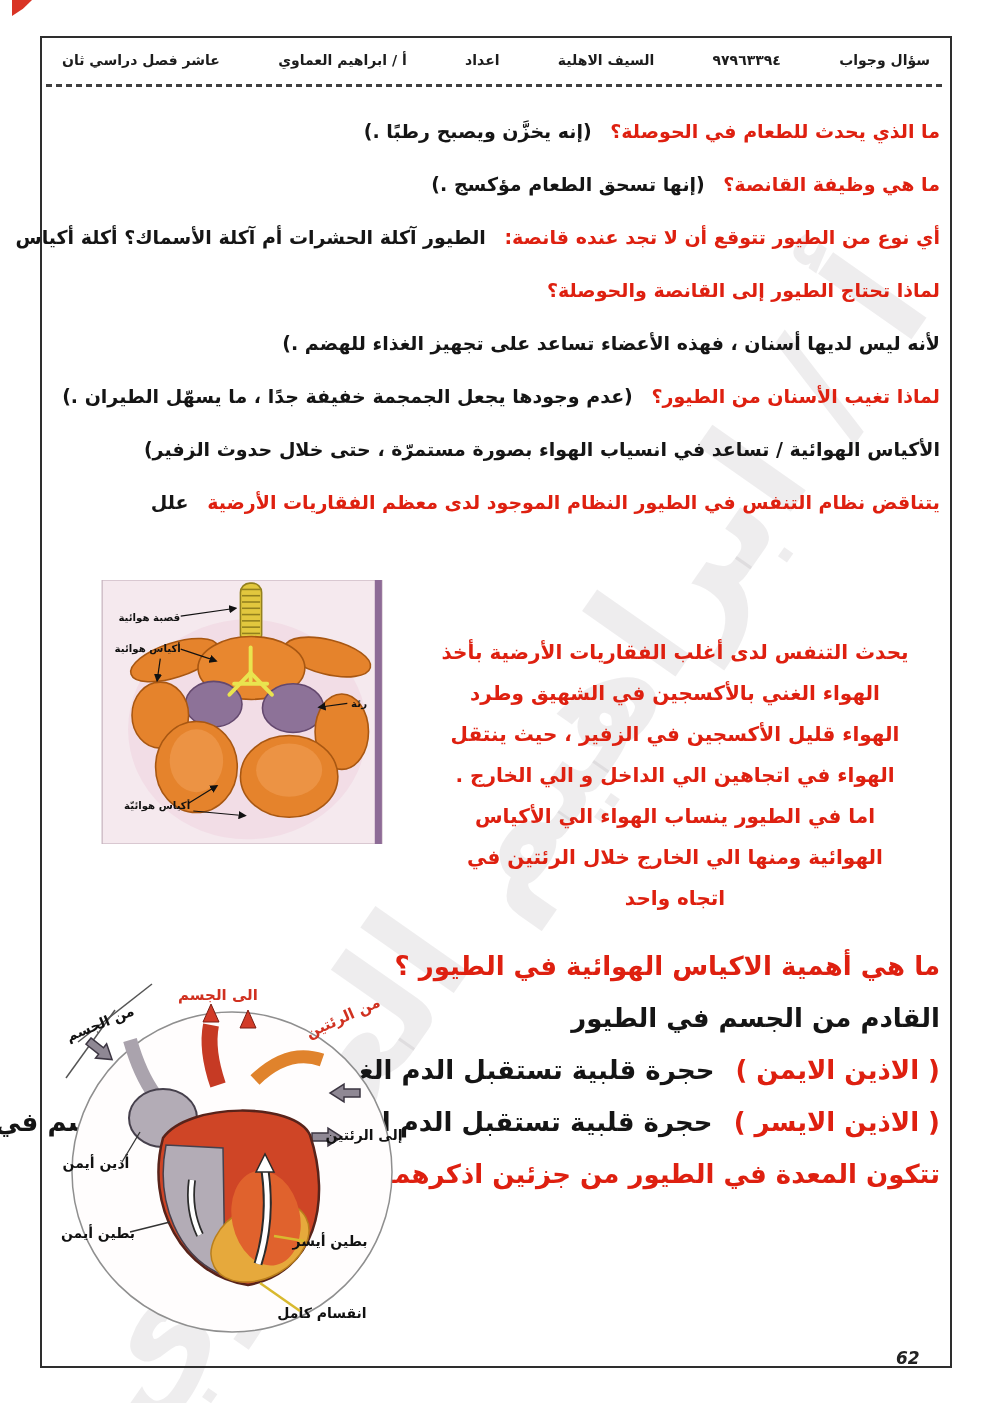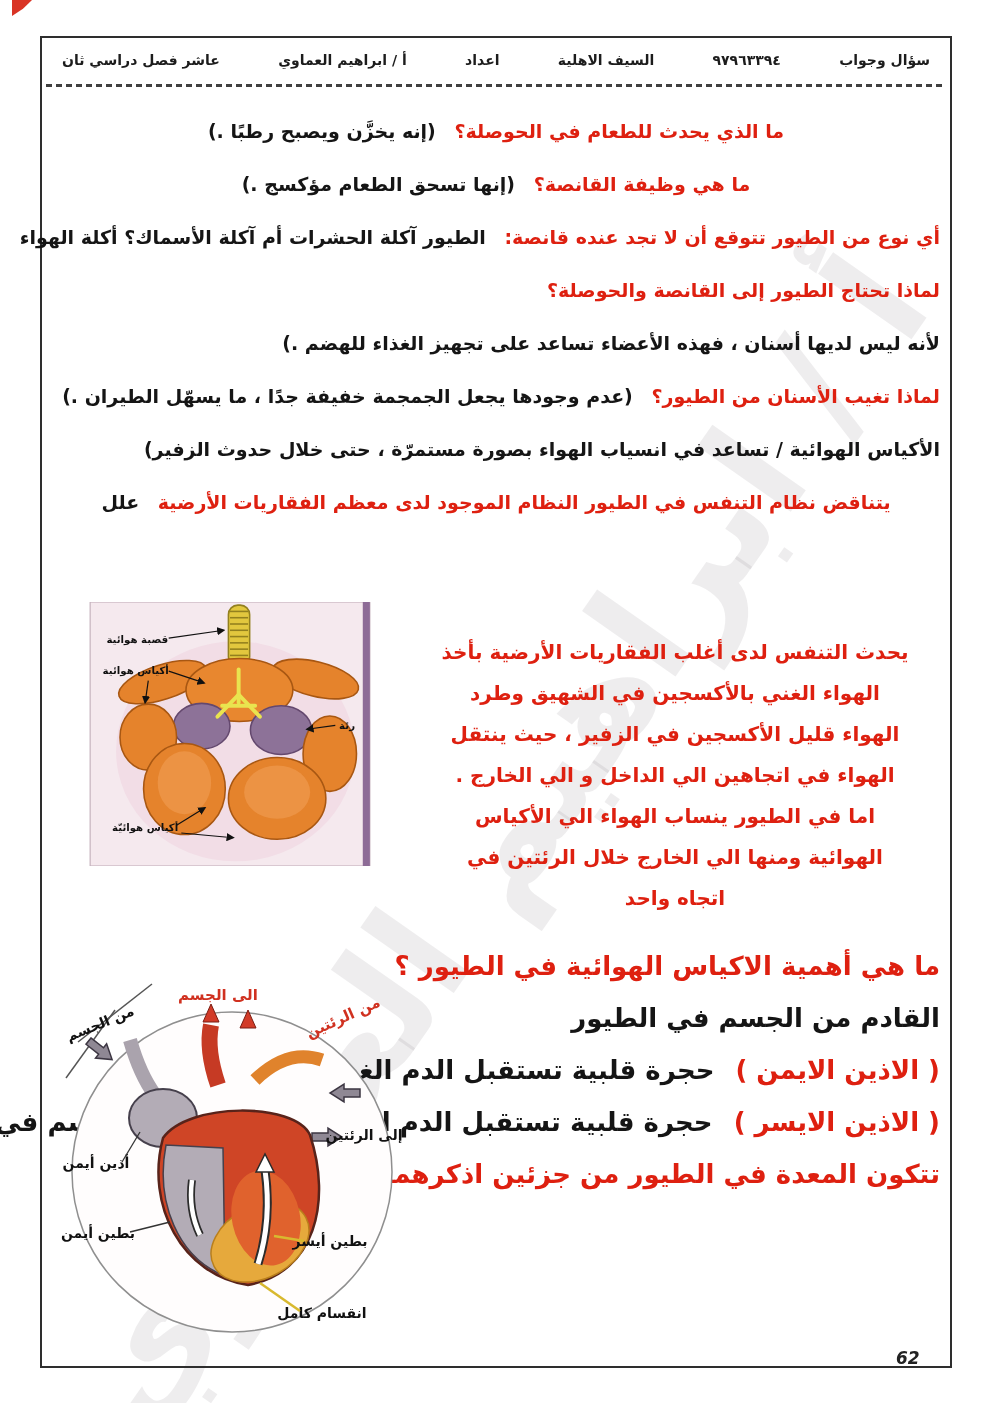--- a/index.html
+++ b/index.html
@@ -23,35 +23,35 @@
   }
   .dash-sep{
     position:absolute; left:46px; right:46px; top:84px; height:3px;
     background:repeating-linear-gradient(to right,#3f3f3f 0 6px,transparent 6px 10px);
   }
   .qa-block{
     position:absolute; left:52px; right:52px; top:105px;
     direction:rtl; font-size:19px; font-weight:bold;
   }
   .qa-line{ height:53px; line-height:53px; white-space:nowrap; text-align:right; }
-  .qa-line.center{ text-align:center; }
+  .qa-line.center{ text-align:right; }
   .qa-line span + span{ margin-right:12px; }
   .red{ color:#de2010; }
   .blk{ color:#151515; }
   .breath-para{
     position:absolute; left:440px; top:632px; width:470px;
     direction:rtl; text-align:center; color:#de2010;
     font-size:20px; font-weight:bold; line-height:41px; white-space:pre-line;
   }
   .heart-block{
     position:absolute; left:52px; right:52px; top:940px;
     direction:rtl; font-size:26px; font-weight:bold;
   }
   .heart-block .qa-line{ height:52px; line-height:52px; }
-  .fig1{ position:absolute; left:52px; top:580px; width:356px; height:264px;margin-top:22px; }
+  .fig1{ position:absolute; left:64px; top:580px; width:356px; height:264px; }
   .fig2{ position:absolute; left:60px; top:980px; width:345px; height:365px; }
   .fig1 svg,.fig2 svg{ display:block; width:100%; height:100%; }
   .fig-label{ font-size:13px; font-weight:bold; fill:#111; direction:rtl; }
   .fig2-label{ font-size:14px; font-weight:bold; fill:#111; direction:rtl; }
   .fig2-label-red{ font-size:15px; font-weight:bold; fill:#d03120; direction:rtl; }
   .page-num{ position:absolute; left:896px; top:1348px; font-size:17px; font-weight:bold; color:#222;font-style:italic; }
   .watermark{
     position:absolute; left:50%; top:60%;
     transform:translate(-50%,-50%) rotate(-55deg);
     font-size:150px; font-weight:bold; white-space:nowrap;
@@ -84,21 +84,21 @@
     <div class="qa-line center">
       <span class="red">ما الذي يحدث للطعام في الحوصلة؟</span>
       <span class="blk">(إنه يخزَّن ويصبح رطبًا .)</span>
     </div>
     <div class="qa-line center">
       <span class="red">ما هي وظيفة القانصة؟</span>
       <span class="blk">(إنها تسحق الطعام مؤكسج .)</span>
     </div>
     <div class="qa-line">
       <span class="red">أي نوع من الطيور تتوقع أن لا تجد عنده قانصة:</span>
-      <span class="blk">الطيور آكلة الحشرات أم آكلة الأسماك؟ أكلة الهواء</span>
+      <span class="blk">الطيور آكلة الحشرات أم آكلة الأسماك؟ أكلة أكياس</span>
     </div>
     <div class="qa-line">
       <span class="red">لماذا تحتاج الطيور إلى القانصة والحوصلة؟</span>
     </div>
     <div class="qa-line">
       <span class="blk">لأنه ليس لديها أسنان ، فهذه الأعضاء تساعد على تجهيز الغذاء للهضم .)</span>
     </div>
     <div class="qa-line">
       <span class="red">لماذا تغيب الأسنان من الطيور؟</span>
       <span class="blk">(عدم وجودها يجعل الجمجمة خفيفة جدًا ، ما يسهّل الطيران .)</span>

